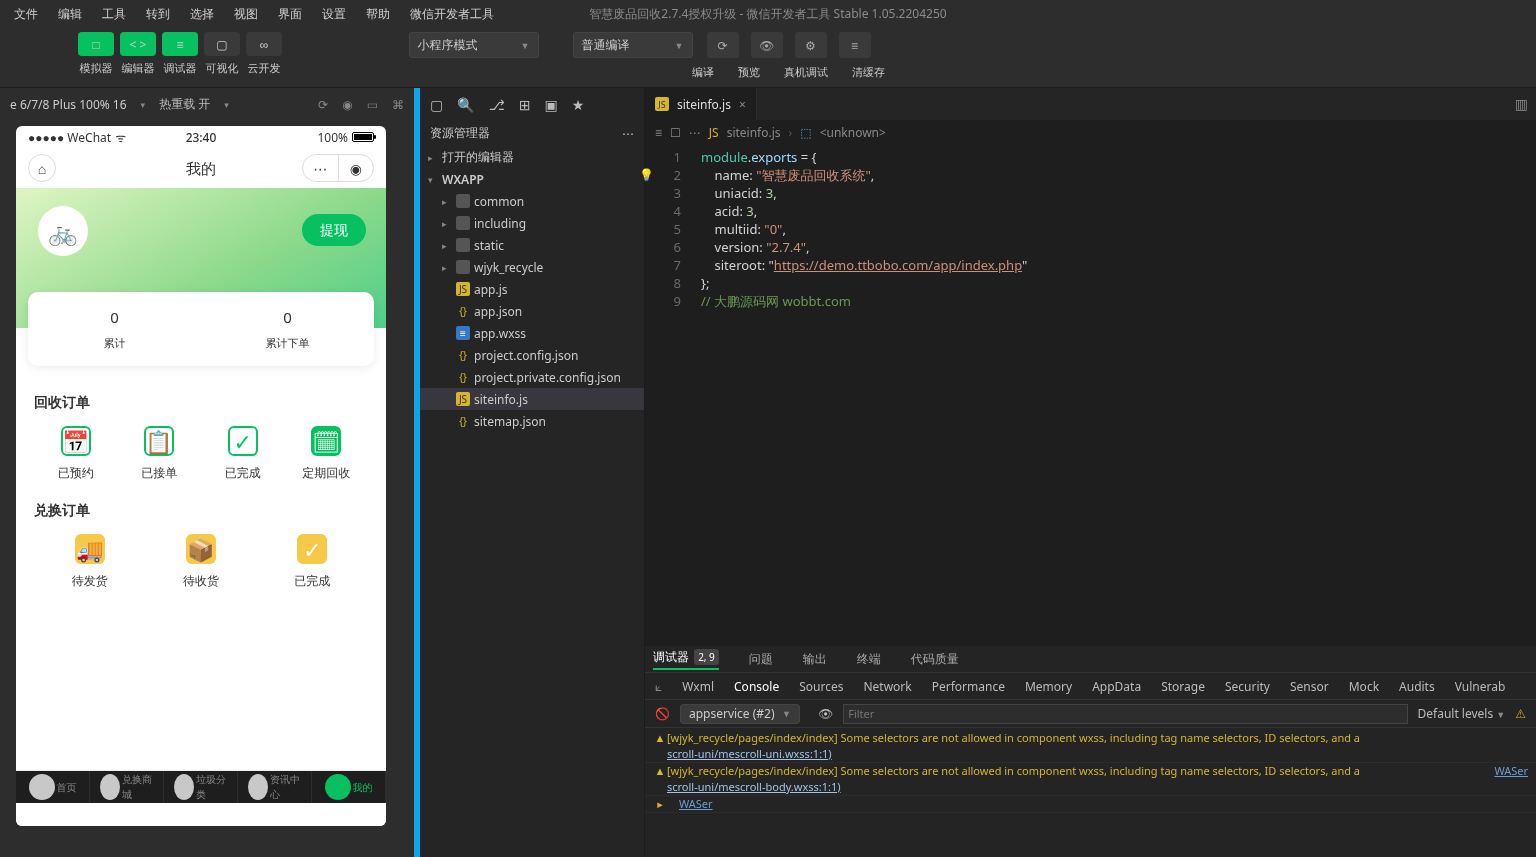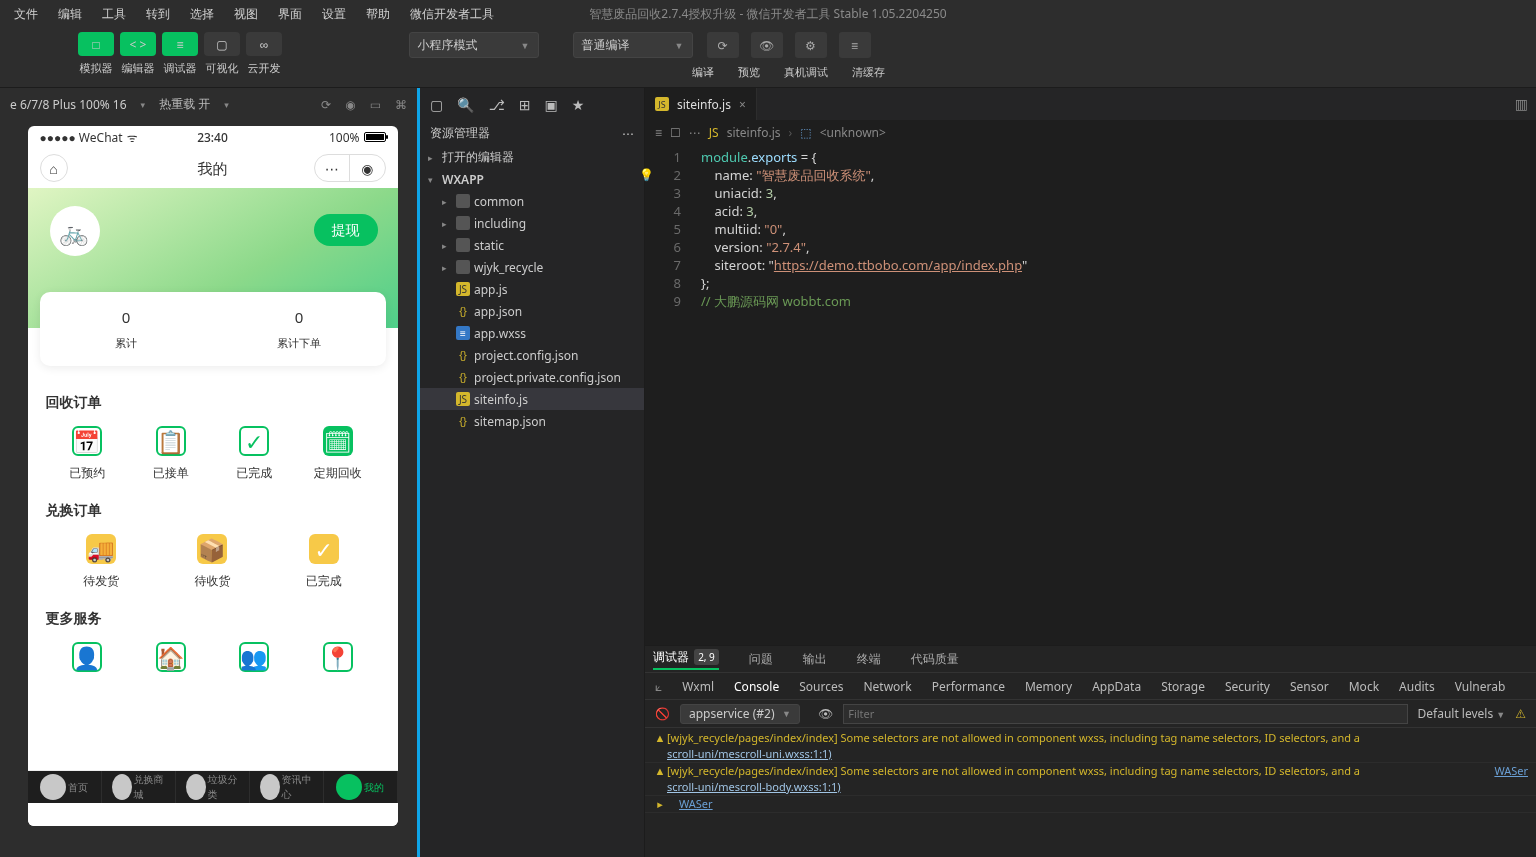--- a/index.html
+++ b/index.html
@@ -24,25 +24,25 @@
 .chev { font-size:9px; color:#888; }
 .round-icon-btn { width:32px; height:26px; display:flex; align-items:center; justify-content:center; background:#3a3a3a; border-radius:3px; margin-right:6px; color:#aaa; }
 .tool-col { display:flex; flex-direction:column; align-items:center; }
 .tool-col .row1 { display:flex; align-items:center; gap:6px; padding-top:4px; }
 .tool-col .row2 { display:flex; align-items:center; gap:24px; padding-top:6px; font-size:11px; color:#ccc; }
 
 
 .body { display:flex; height:calc(100% - 88px); }
 
 
-.sim-panel { width:420px; display:flex; flex-direction:column; background:#2d2d2d; border-right:3px solid #0ea5e9; }
+.sim-panel { width:420px; display:flex; flex-direction:column; background:#2d2d2d; border-right:6px solid #0ea5e9; }
 .sim-top { height:32px; display:flex; align-items:center; padding:0 10px; gap:14px; color:#bbb; font-size:12px; }
 .sim-top .dev-name { color:#ccc; }
 .sim-top .right-icons { margin-left:auto; display:flex; gap:14px; color:#888; }
-.phone-wrap { flex:1; display:flex; align-items:flex-start; justify-content:center; padding:6px 0 0 8px; }
+.phone-wrap { flex:1; display:flex; align-items:flex-start; justify-content:flex-start; padding:6px 0 0 16px; }
 .phone { width:370px; height:700px; background:#fff; border-radius:6px; overflow:hidden; color:#333; position:relative; }
 .statusbar { height:22px; display:flex; align-items:center; padding:0 12px; font-size:12px; }
 .statusbar .sb-left { display:flex; align-items:center; gap:4px; }
 .statusbar .sb-center { position:absolute; left:50%; transform:translateX(-50%); font-weight:500; }
 .statusbar .sb-right { margin-left:auto; display:flex; align-items:center; gap:4px; }
 .battery { width:22px; height:10px; border:1px solid #000; border-radius:2px; position:relative; }
 .battery:after { content:""; position:absolute; right:-3px; top:2px; width:2px; height:4px; background:#000; border-radius:1px; }
 .battery .lvl { position:absolute; left:1px; top:1px; bottom:1px; right:1px; background:#000; }
 .navbar { height:40px; display:flex; align-items:center; padding:0 12px; position:relative; }
 .nav-home { width:28px; height:28px; border:1px solid #ddd; border-radius:50%; display:flex; align-items:center; justify-content:center; font-size:14px; }
@@ -288,41 +288,20 @@
                 <div class="cell">
                   <div class="ic ic-yellow" style="border: none;">📦</div>
                   <div class="clab">待收货</div>
                 </div>
                 <div class="cell">
                   <div class="ic ic-yellow" style="border: none;">✓</div>
                   <div class="clab">已完成</div>
                 </div>
               </div>
             </div>
-            <div class="section">
-              <div class="sec-title">更多服务</div>
-              <div class="row4">
-                <div class="cell">
-                  <div class="ic ic-green">👤</div>
-                  <div class="clab"> </div>
-                </div>
-                <div class="cell">
-                  <div class="ic ic-green">🏠</div>
-                  <div class="clab"> </div>
-                </div>
-                <div class="cell">
-                  <div class="ic ic-green">👥</div>
-                  <div class="clab"> </div>
-                </div>
-                <div class="cell">
-                  <div class="ic ic-green">📍</div>
-                  <div class="clab"> </div>
-                </div>
-              </div>
-            </div>
           </div>
         <div class="tabbar" id="phone-tabbar">
             <div class="tab">
               <div class="tab-icon-circ"></div>
               <div class="tab-label">首页</div>
             </div>
             <div class="tab">
               <div class="tab-icon-circ"></div>
               <div class="tab-label">兑换商城</div>
             </div>

